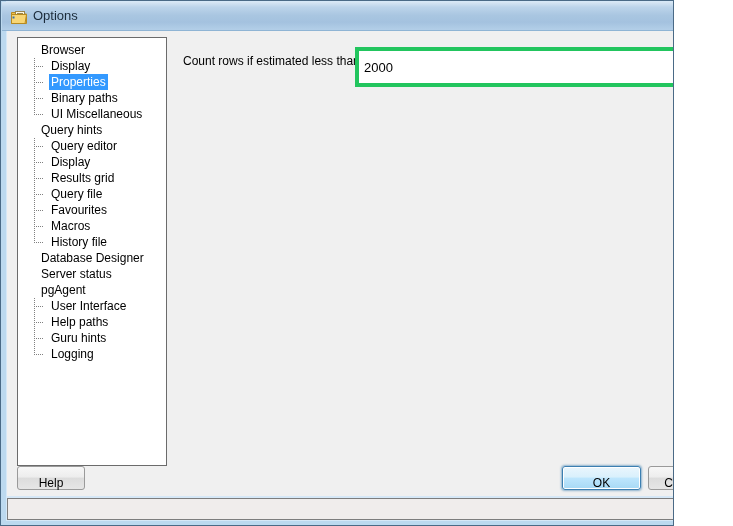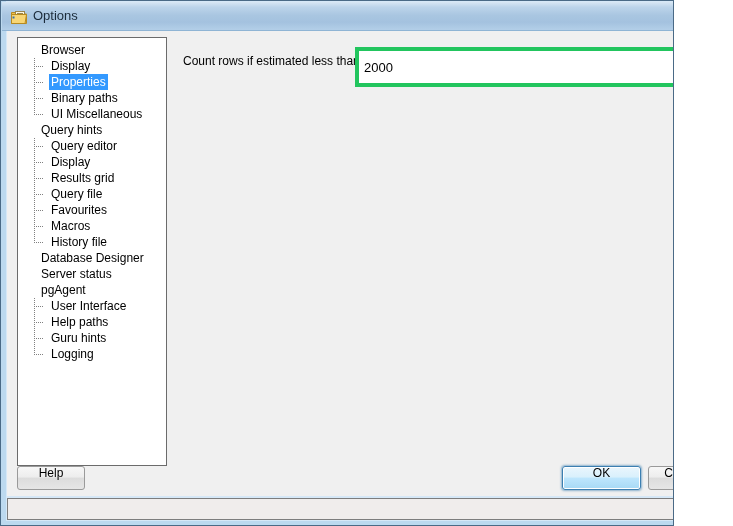--- a/index.html
+++ b/index.html
@@ -210,21 +210,21 @@
     box-sizing: border-box;
     height: 24px;
     border: 1px solid #9a9a9a;
     border-radius: 3px;
     background: linear-gradient(to bottom,
        #f7f7f7 0%, #ededed 46%, #dcdcdc 50%, #e6e6e6 100%);
     font-family: "Liberation Sans", sans-serif;
     font-size: 12px;
     color: #000000;
     display: flex;
-    align-items: flex-start;
+    align-items: flex-end;
     justify-content: center;
     cursor: default;
     line-height: 1;
   }
   #help-button {
     left: 16px;
     top: 465px;
     width: 68px;
   }
   #ok-button {

